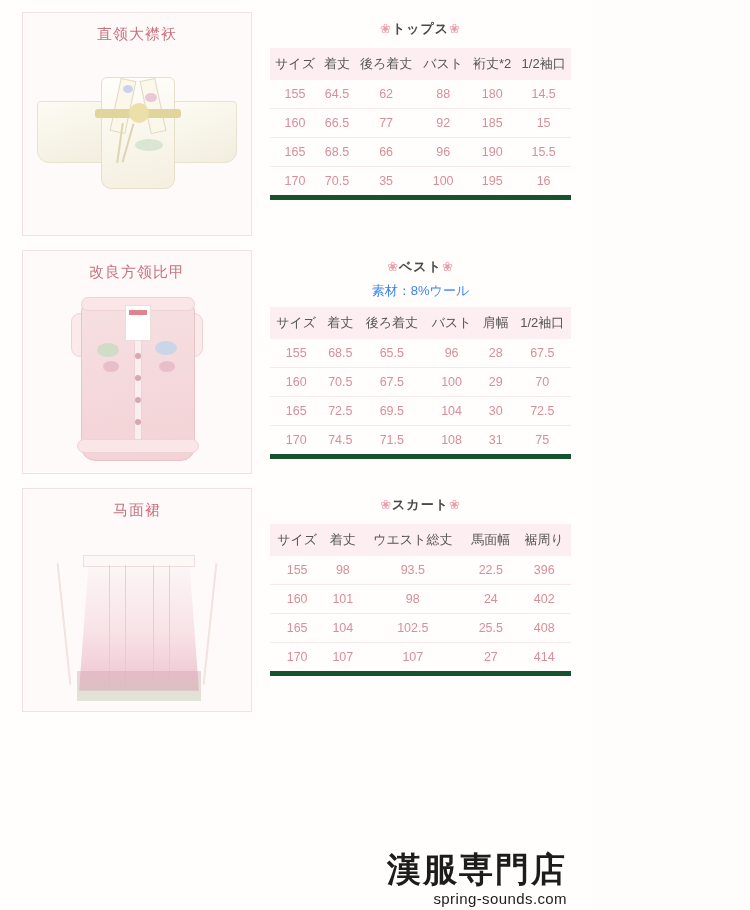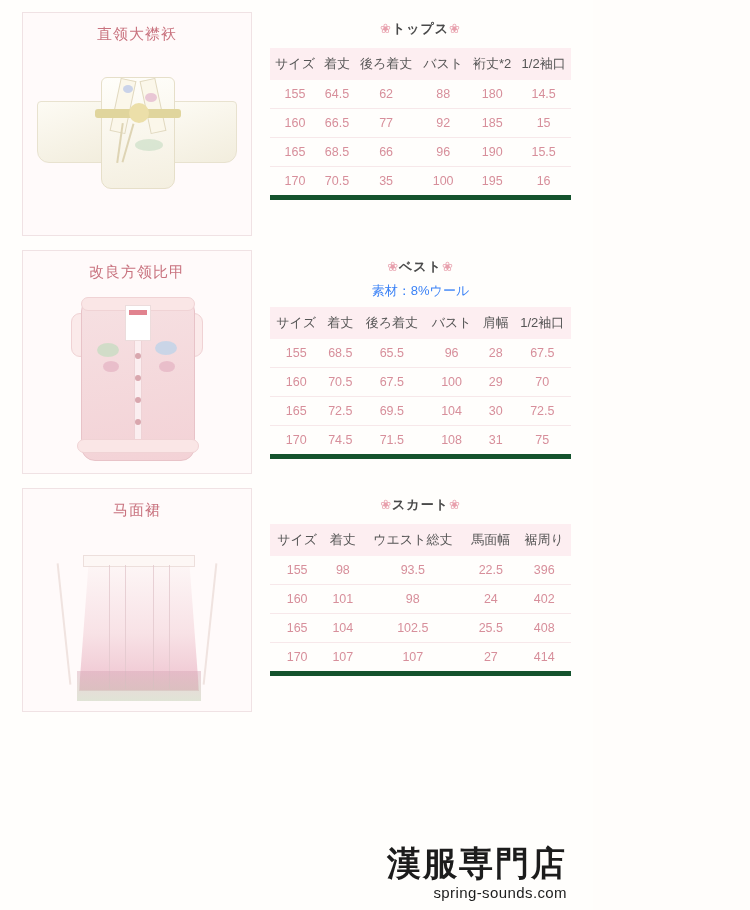--- a/index.html
+++ b/index.html
@@ -252,21 +252,21 @@
   .skirt .pleat {
     position: absolute; top: 36px;
     width: 1px; height: 124px;
     background: rgba(226,200,205,.8);
   }
 
   
   .footer {
     position: absolute;
     right: 26px;
-    bottom: 9px;
+    bottom: 3px;
     text-align: right;
   }
   .footer .logo {
     font-size: 34px;
     font-weight: bold;
     letter-spacing: 2px;
     color: #1c1c1c;
     line-height: 1.1;
     font-family: "DejaVu Serif", serif;
   }

